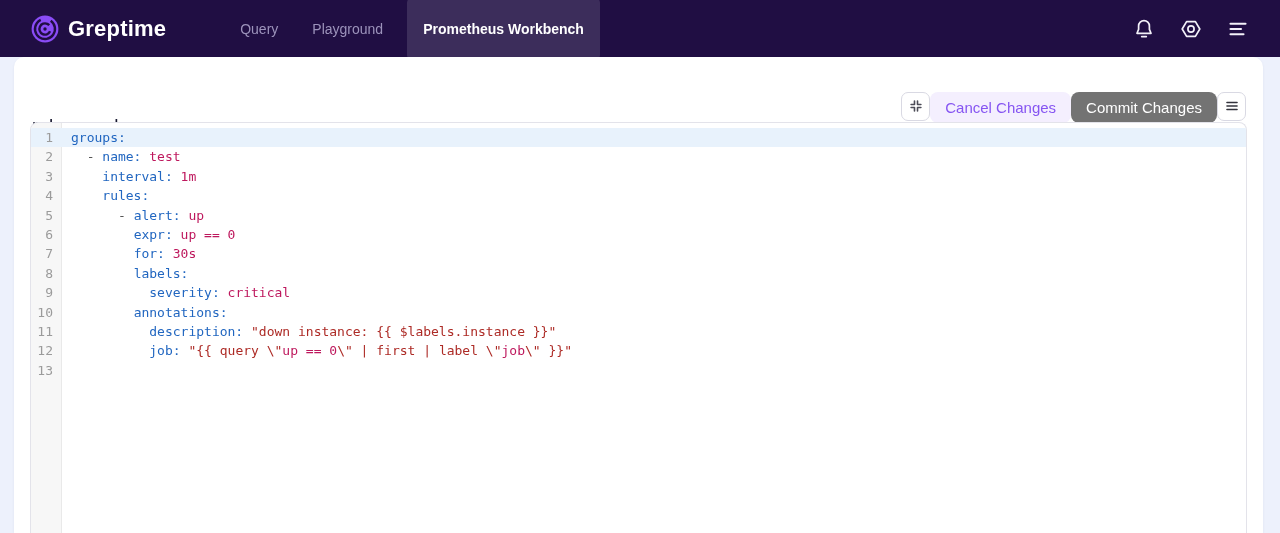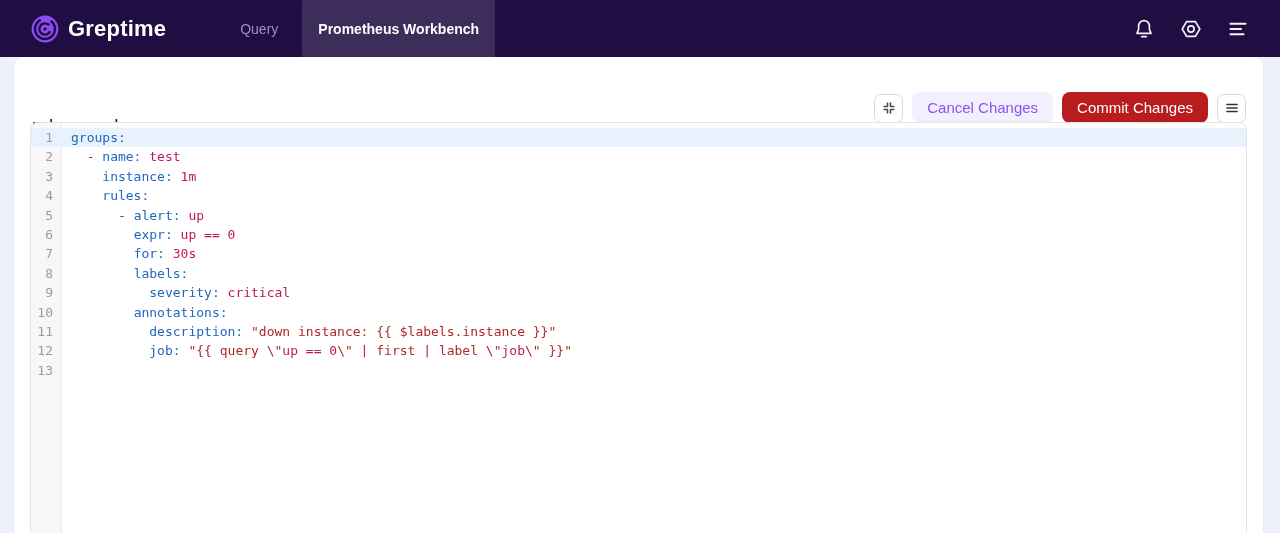--- a/index.html
+++ b/index.html
@@ -27,33 +27,33 @@
   
   .card {
     position:absolute; left:14px; right:17px; top:57px; bottom:0;
     background:#ffffff; border-radius:10px 10px 0 0;
     box-shadow:0 1px 3px rgba(30,20,70,0.06);
   }
   .toolbar {
     display:flex; align-items:center; padding:20px 17px 16px 18px;
   }
   .file-title { font-size:19px; font-weight:500; color:#17172e;margin-top:38px; }
-  .actions { margin-left:auto; display:flex; align-items:flex-end; gap:9px; }
+  .actions { margin-left:auto; display:flex; align-items:flex-start; }
   .icon-btn {
     width:29px; height:29px; background:#ffffff; border:1px solid #d9d9e3;
     border-radius:7px; display:inline-flex; align-items:center; justify-content:center;
     cursor:pointer;
   }
   .btn {
     height:31px; padding:0 15px; border:none; border-radius:8px; font-size:15px;
     font-family:"Liberation Sans", sans-serif; cursor:pointer; display:inline-flex;
     align-items:center;
   }
   .btn-cancel { background:#f4effe; color:#8655f2; }
-  .btn-commit { background:#b91c1c; color:#ffffff; }
+  .btn-commit { background:#737373; color:#ffffff; }
 
   
   .editor {
     position:absolute; left:16px; right:16px; top:65px; bottom:0;
     border:1px solid #e3e3ea; border-bottom:none; border-radius:8px 8px 0 0;
     background:#ffffff; overflow:hidden;
   }
   .gutter-bg {
     position:absolute; left:0; top:0; bottom:0; width:31px;
     background:#f7f7f7; border-right:1px solid #e9e9e9;
@@ -86,20 +86,21 @@
         <circle cx="15" cy="15" r="10" fill="none" stroke="#200e43" stroke-width="2.4" stroke-dasharray="52 11" transform="rotate(-55 15 15)"></circle>
         <circle cx="15" cy="15" r="5.6" fill="none" stroke="#200e43" stroke-width="2.4" stroke-dasharray="28 8" transform="rotate(25 15 15)"></circle>
         <circle cx="15" cy="15" r="1.7" fill="#200e43"></circle>
       </svg>
     </span>
     <span class="brand-name">Greptime</span>
   </div>
 
   <nav class="nav" id="nav">
       <span class="nav-item">Query</span>
+      <span class="nav-item">Playground</span>
       <span class="nav-item active">Prometheus Workbench</span>
     </nav>
 
   <div class="header-icons">
     <span class="hicon">
       <svg viewBox="0 0 24 24" fill="none" stroke="#f3f1f9" stroke-width="1.7" stroke-linejoin="round" stroke-linecap="round">
         <path d="M12 3.6a5.4 5.4 0 0 0-5.4 5.4v3.4L5 16.3h14l-1.6-3.9V9A5.4 5.4 0 0 0 12 3.6Z"></path>
         <path d="M9.7 19.6h4.6"></path>
       </svg>
     </span>
@@ -153,21 +154,21 @@
         <div class="row active">
           <span class="ln">1</span>
           <span class="code"><span class="tk-key">groups:</span></span>
         </div>
         <div class="row">
           <span class="ln">2</span>
           <span class="code"><span class="tk-meta">  - </span><span class="tk-key">name:</span><span class="tk-plain"> test</span></span>
         </div>
         <div class="row">
           <span class="ln">3</span>
-          <span class="code"><span class="tk-plain">    </span><span class="tk-key">instance:</span><span class="tk-plain"> 1m</span></span>
+          <span class="code"><span class="tk-plain">    </span><span class="tk-key">interval:</span><span class="tk-plain"> 1m</span></span>
         </div>
         <div class="row">
           <span class="ln">4</span>
           <span class="code"><span class="tk-plain">    </span><span class="tk-key">rules:</span></span>
         </div>
         <div class="row">
           <span class="ln">5</span>
           <span class="code"><span class="tk-meta">      - </span><span class="tk-key">alert:</span><span class="tk-plain"> up</span></span>
         </div>
         <div class="row">

